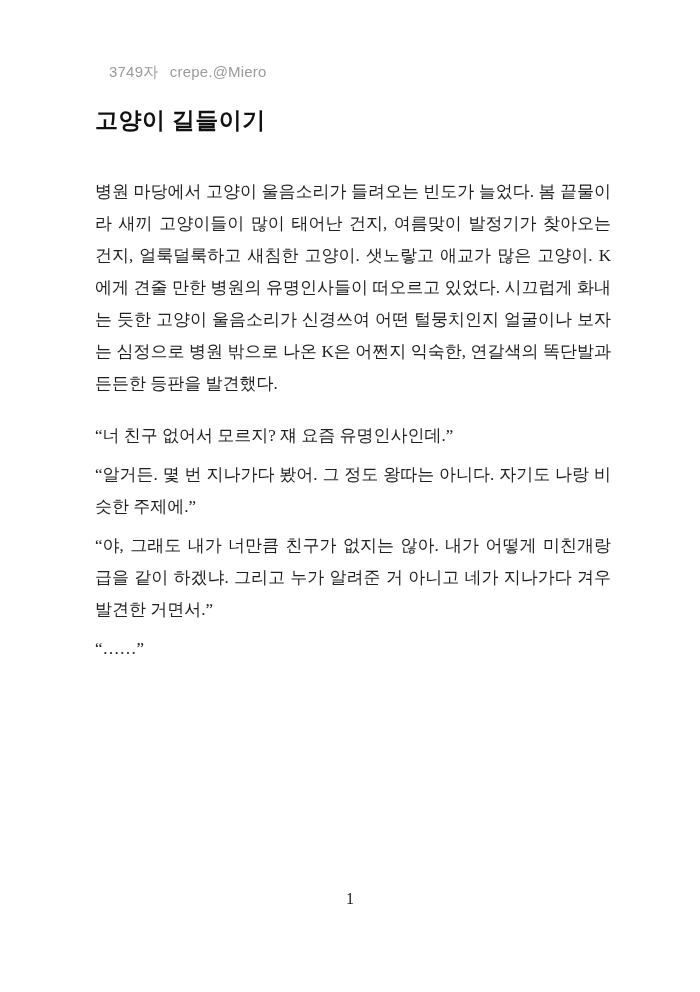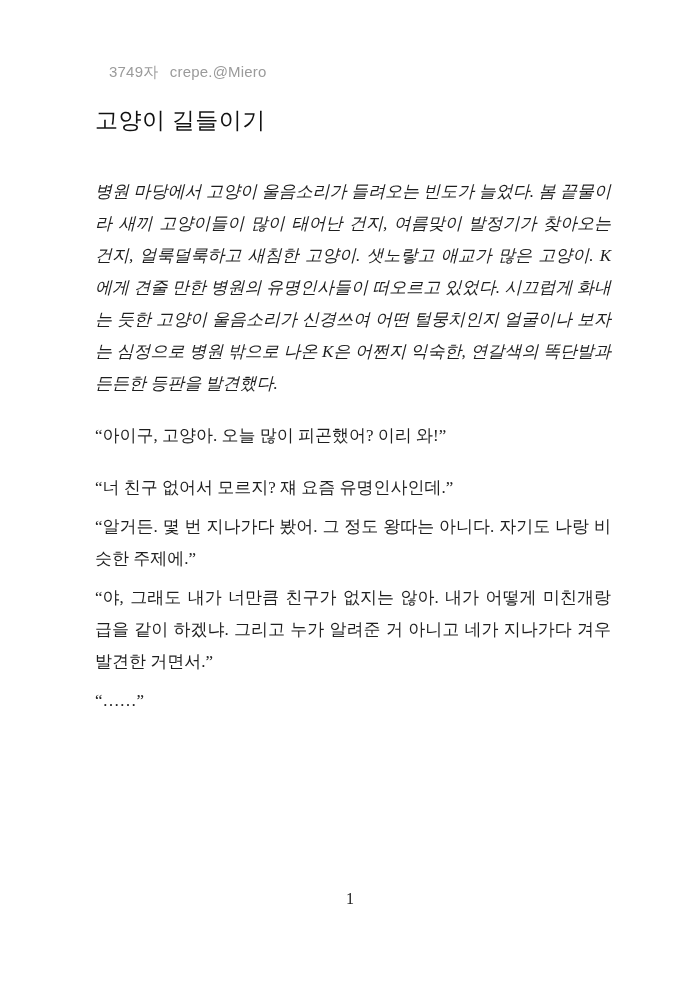--- a/index.html
+++ b/index.html
@@ -28,39 +28,39 @@
     white-space: nowrap;
   }
   .meta span + span { margin-left: 7px; }
   .title {
     position: absolute;
     left: 95px;
     top: 106px;
     margin: 0;
     font-size: 23px;
     line-height: 30px;
-    font-weight: normal;
+    font-weight: bold;
     color: #111111;
     letter-spacing: 0.5px;
   }
   .story {
     position: absolute;
     left: 95px;
     top: 176px;
     width: 516px;
     font-size: 17px;
     line-height: 32px;
     text-align: justify;
     word-break: normal;
   }
   .para {
     margin: 20px 0 0 0;
     padding: 0;
   }
-  .para:first-child { margin-top: 0; font-style: italic; }
+  .para:first-child { margin-top: 0; }
   .para.tight { margin-top: 7px; }
   .footer {
     position: absolute;
     left: 0;
     top: 888px;
     width: 700px;
     text-align: center;
     font-size: 16px;
     line-height: 22px;
     color: #222222;
@@ -73,21 +73,20 @@
 
   <div class="meta">
     <span>3749자</span>
     <span>crepe.@Miero</span>
   </div>
 
   <h1 class="title">고양이 길들이기</h1>
 
   <div class="story">
       <p class="para">병원 마당에서 고양이 울음소리가 들려오는 빈도가 늘었다. 봄 끝물이라 새끼 고양이들이 많이 태어난 건지, 여름맞이 발정기가 찾아오는 건지, 얼룩덜룩하고 새침한 고양이. 샛노랗고 애교가 많은 고양이. K에게 견줄 만한 병원의 유명인사들이 떠오르고 있었다. 시끄럽게 화내는 듯한 고양이 울음소리가 신경쓰여 어떤 털뭉치인지 얼굴이나 보자는 심정으로 병원 밖으로 나온 K은 어쩐지 익숙한, 연갈색의 똑단발과 든든한 등판을 발견했다.</p>
-      <p class="para">“아이구, 고양아. 오늘 많이 피곤했어? 이리 와!”</p>
       <p class="para">“너 친구 없어서 모르지? 쟤 요즘 유명인사인데.”</p>
       <p class="para tight">“알거든. 몇 번 지나가다 봤어. 그 정도 왕따는 아니다. 자기도 나랑 비슷한 주제에.”</p>
       <p class="para tight">“야, 그래도 내가 너만큼 친구가 없지는 않아. 내가 어떻게 미친개랑 급을 같이 하겠냐. 그리고 누가 알려준 거 아니고 네가 지나가다 겨우 발견한 거면서.”</p>
       <p class="para tight">“……”</p>
     </div>
 
   <div class="footer">
     <span>1</span>
   </div>
 

